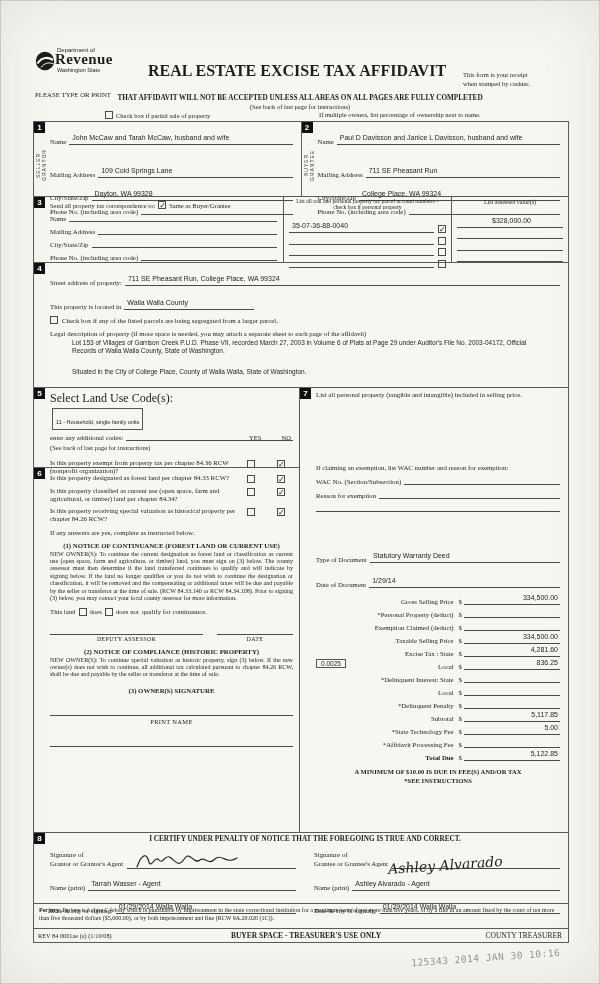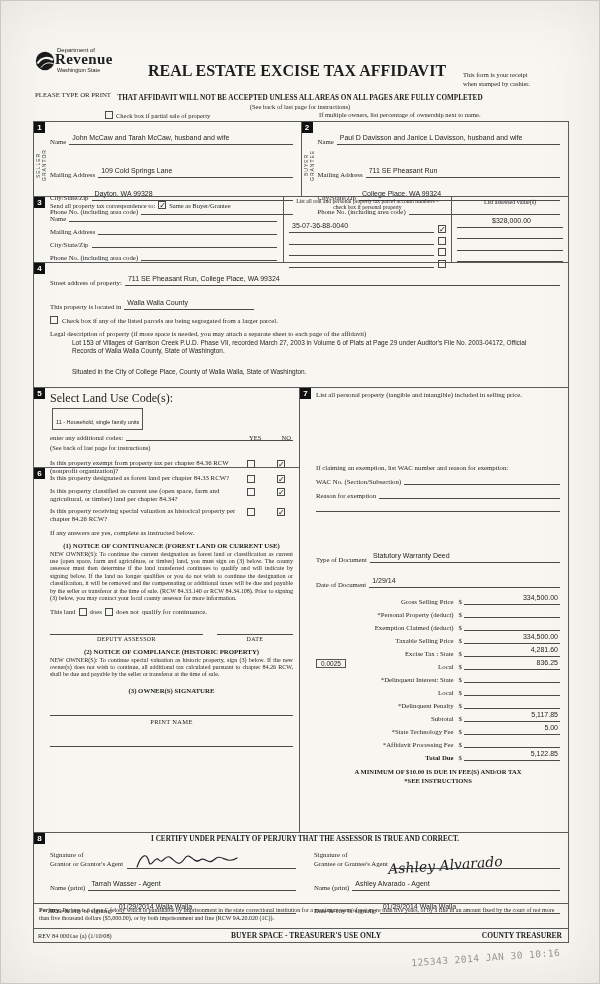--- a/index.html
+++ b/index.html
@@ -116,21 +116,21 @@
   .siglab { font-size:6.8px; line-height:1.3; white-space:nowrap; margin-right:4px; }
   .sigfld { flex:1; border-bottom:1px solid #4a4a4a; height:24px; position:relative; min-width:0; }
   .scribble { position:absolute; left:8px; bottom:-4px; }
   .cursive { position:absolute; left:-4px; bottom:-5px; font-family:"DejaVu Serif", serif;
              font-style:italic; font-size:14px; transform:rotate(-4deg); white-space:nowrap; color:#222; }
   
   .perjury { padding:3px 5px; font-size:6px; line-height:1.32; height:26px; }
   .footbar { display:flex; align-items:center; height:15px; padding:0 4px; }
   .f-rev { font-size:6.3px; width:160px; }
   .f-mid { flex:1; text-align:center; font-weight:bold; font-size:7.5px; }
-  .f-cty { width:150px; text-align:right; font-weight:bold; font-size:7.5px; padding-right:2px; }
+  .f-cty { width:150px; text-align:right; font-weight:normal; font-size:7.5px; padding-right:2px; }
   .stamp { position:absolute; left:410px; top:951px; font-family:"DejaVu Sans Mono", monospace;
            font-size:9.5px; color:#97968c; transform:rotate(-4deg); letter-spacing:.5px; white-space:nowrap; }
 </style>
 </head>
 <body>
 
 <div class="page">
 
   <div class="logo">
     <svg class="logo-mark" width="20" height="20" viewBox="0 0 20 20">
@@ -452,21 +452,21 @@
           </div>
         </div>
 
         <div class="minnote">A MINIMUM OF $10.00 IS DUE IN FEE(S) AND/OR TAX</div>
         <div class="seeins">*SEE INSTRUCTIONS</div>
       </div>
     </div>
 
     <div class="sec sec8">
       <div class="badge">8</div>
-      <div class="certify">I CERTIFY UNDER PENALTY OF PERJURY THAT THE ASSESSOR IS TRUE AND CORRECT.</div>
+      <div class="certify">I CERTIFY UNDER PENALTY OF NOTICE THAT THE FOREGOING IS TRUE AND CORRECT.</div>
       <div class="sigcols">
         <div class="sigcol">
           <div class="sigrow">
             <div class="siglab">
               <div>Signature of</div>
               <div>Grantor or Grantor's Agent</div>
             </div>
             <div class="sigfld">
               <svg class="scribble" width="104" height="22" viewBox="0 0 104 22">
                 <path d="M2 17 C7 3,12 3,14 12 C16 19,20 5,24 10 C28 15,30 3,36 8 C42 13,44 17,50 8 C55 1,59 15,65 10 C70 6,73 16,80 9 C86 3,92 15,102 8" stroke="#26262b" stroke-width="1.2" fill="none" stroke-linecap="round"></path>

